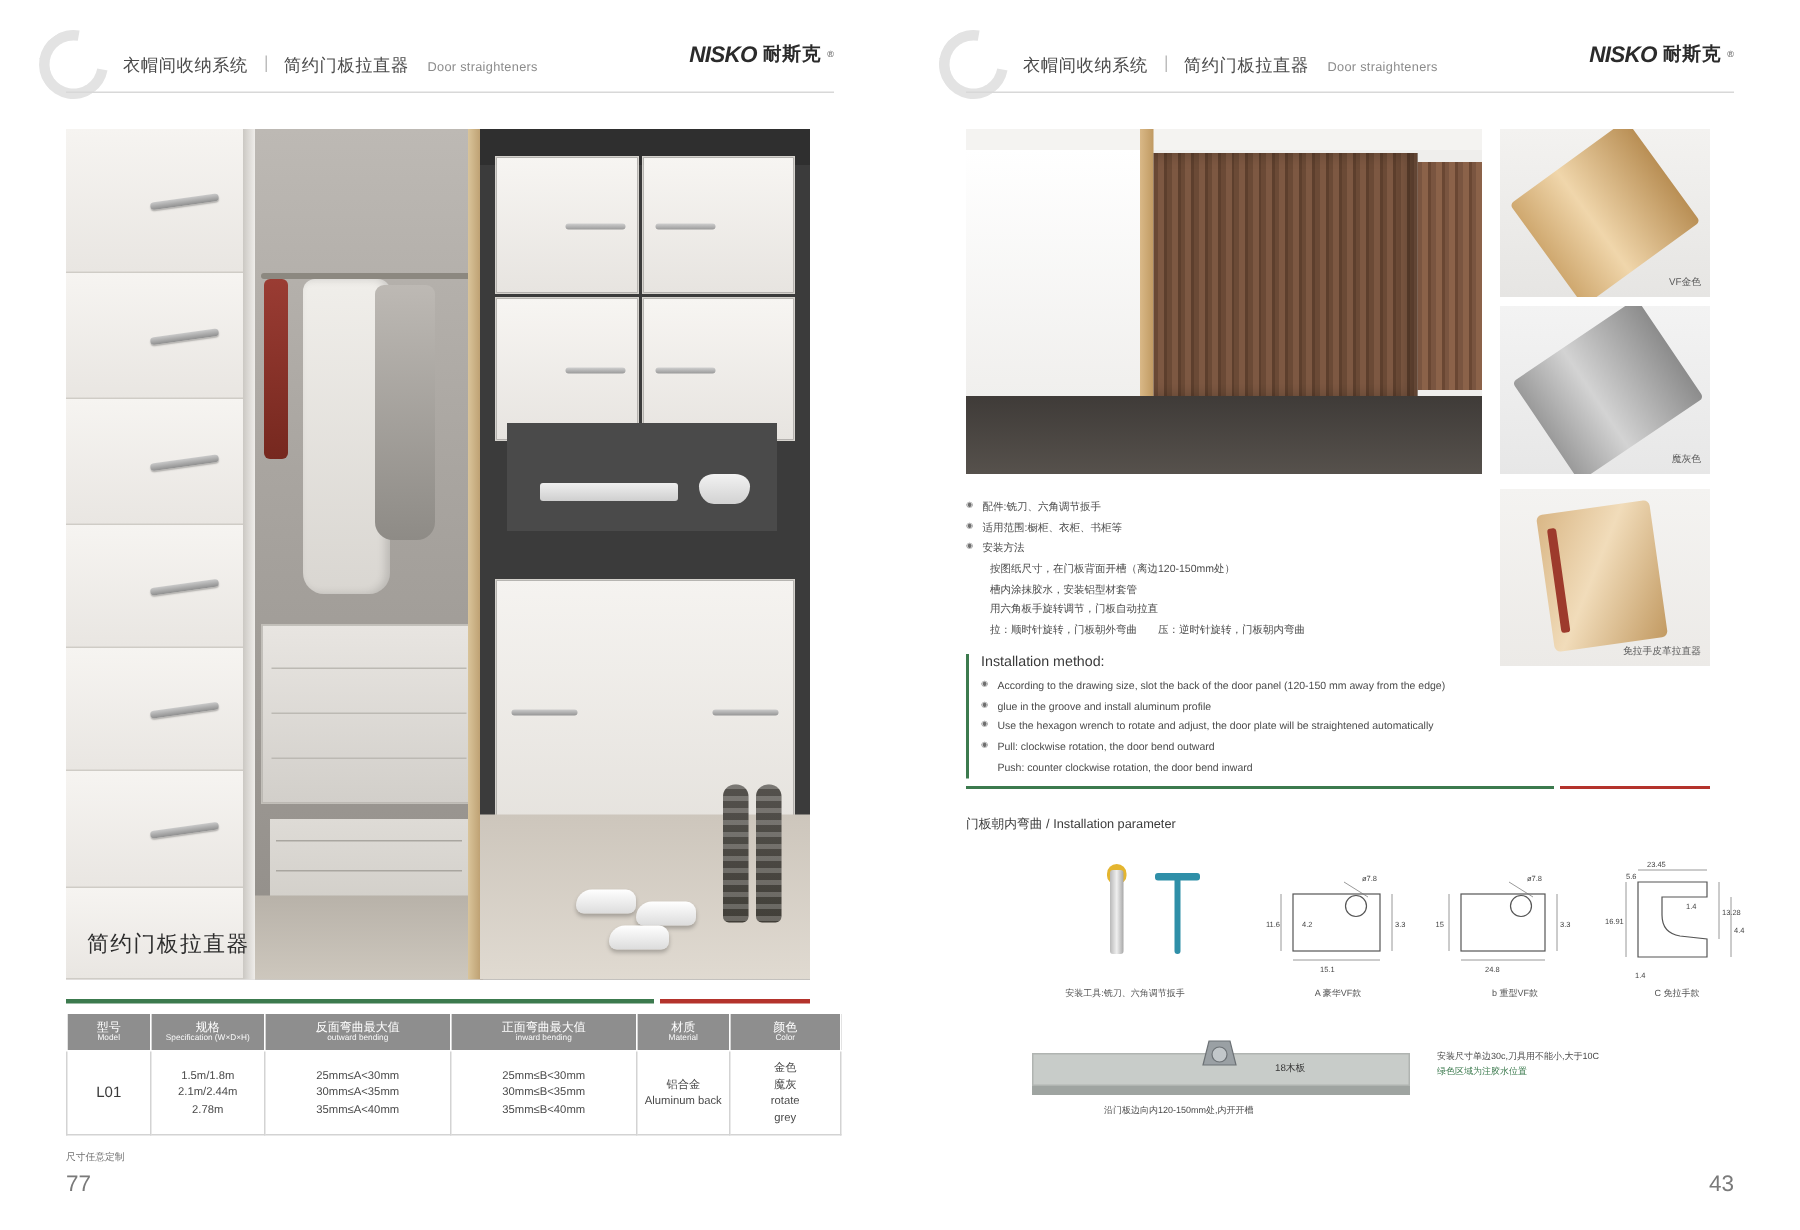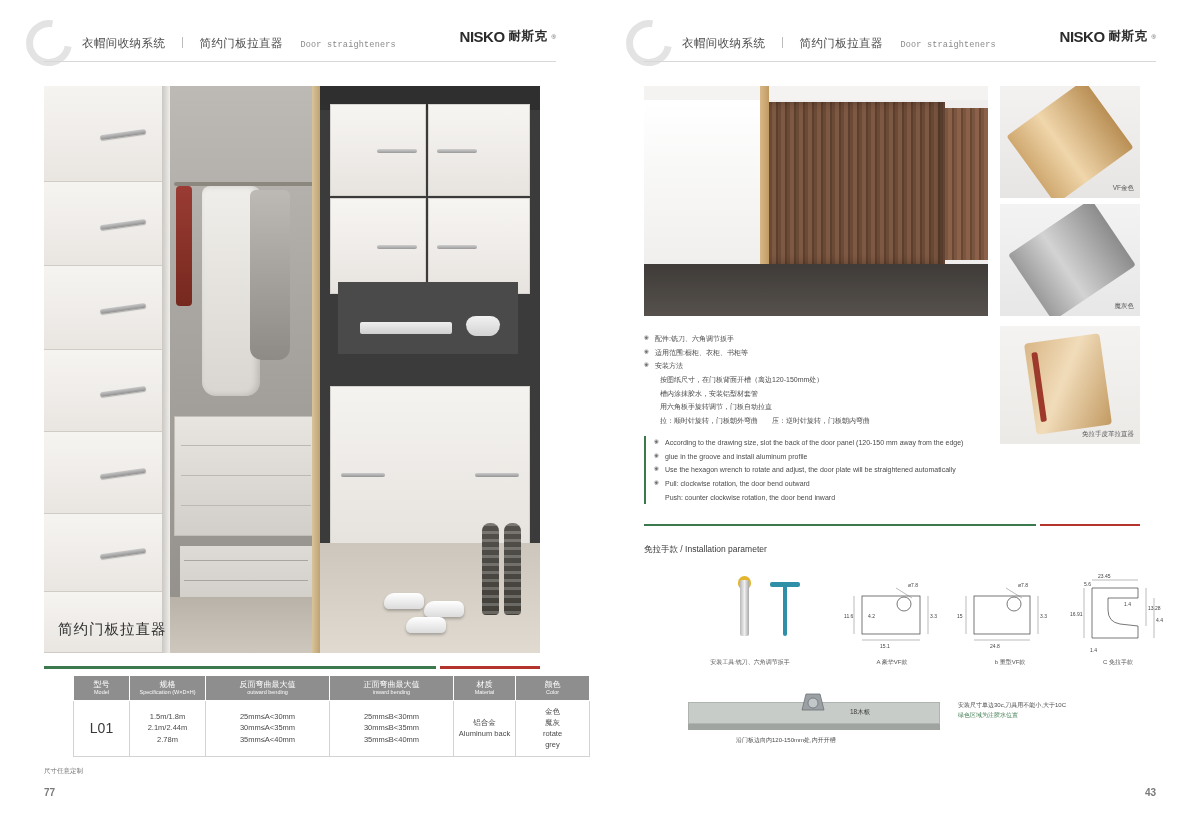--- a/index.html
+++ b/index.html
@@ -17,29 +17,29 @@
 
   
   .hdr { position:absolute; top:26px; left:44px; right:44px; height:36px; }
   .hdr .cmark {
     position:absolute; left:-18px; top:-6px;
     width:46px; height:46px; border-radius:50%;
     border:7px solid #e3e3e3;
     border-right-color:transparent;
     transform:rotate(-35deg);
   }
-  .hdr .titles { position:absolute; left:38px; top:8px; white-space:nowrap;font-family:Liberation Mono, monospace; }
+  .hdr .titles { position:absolute; left:38px; top:8px; white-space:nowrap; }
   .hdr .t-cn1 { font-size:11.5px; color:#4a4a4a; letter-spacing:0.4px; }
   .hdr .sep { display:inline-block; width:1px; height:11px; background:#bdbdbd; margin:0 7px; vertical-align:-1px; }
   .hdr .t-cn2 { font-size:11.5px; color:#4a4a4a; letter-spacing:0.4px; }
   .hdr .t-en { font-size:8.5px; color:#8b8b8b; margin-left:8px; letter-spacing:0.2px; }
   .hdr .rule { position:absolute; left:0; right:0; bottom:0; height:1px; background:#d8d8d8; }
 
   .logo { position:absolute; right:0; top:2px; display:flex; align-items:center; gap:4px; }
-  .logo .nis { font-size:15px; font-weight:bold; color:#2b2b2b; letter-spacing:-0.5px; }
+  .logo .nis { font-size:15px; font-weight:bold; color:#2b2b2b; letter-spacing:-0.5px; font-style:italic; }
   .logo .cn { font-size:12.5px; font-weight:bold; color:#2b2b2b; letter-spacing:0.5px; }
   .logo .tm { font-size:6px; vertical-align:super; color:#555; }
 
   
   .photo-block { position:absolute; left:44px; top:86px; width:496px; height:567px; overflow:hidden; background:#cfcfcf; }
   .pb-inner { position:absolute; inset:0; display:flex; }
   .pb-left { position:relative; width:276px; height:100%; background:linear-gradient(180deg,#e9e7e4 0%,#dedbd7 55%,#cfccc7 100%); }
   .pb-right { position:relative; width:220px; height:100%; background:#d9d7d4; }
 
   
@@ -81,29 +81,29 @@
   .boots .b { position:absolute; bottom:0; width:17px; height:92px; background:linear-gradient(180deg,#5d5a55,#49463f); border-radius:8px 8px 4px 4px; }
   .boots .b:after { content:""; position:absolute; inset:0; background:repeating-linear-gradient(180deg, rgba(255,255,255,.18) 0 3px, rgba(0,0,0,.10) 3px 8px); border-radius:8px 8px 4px 4px; }
 
   .photo-caption { position:absolute; left:14px; bottom:14px; font-size:14.5px; color:#2d2d2d; letter-spacing:1px; }
 
   
   .tbl-wrap { position:absolute; left:44px; top:666px; width:496px; }
   .rulebar { position:relative; height:3px; width:496px; margin-bottom:6px; }
   .rulebar .g { position:absolute; left:0; top:0; width:392px; height:3px; background:#3c7a4e; }
   .rulebar .r { position:absolute; left:396px; top:0; width:100px; height:3px; background:#b4332c; }
-  table.spec { border-collapse:collapse; width:496px; table-layout:fixed;margin-left:29px; }
+  table.spec { border-collapse:collapse; width:496px; table-layout:fixed; }
   table.spec th { background:#8e8e8e; color:#fff; font-weight:normal; padding:4px 2px; border:1px solid #fff; line-height:1.15; }
   table.spec th .cn { font-size:8px; display:block; }
   table.spec th .en { font-size:5.5px; display:block; opacity:.95; }
   table.spec td { border:1px solid #d3d3d3; text-align:center; font-size:7.5px; color:#4a4a4a; padding:5px 2px; line-height:1.5; }
-  table.spec td.model { font-size:14px; color:#3a3a3a; }
+  table.spec td.model { font-size:10px; color:#3a3a3a; }
   .note { position:absolute; left:44px; top:767px; font-size:6.5px; color:#6f6f6f; }
 
-  .pagenum { position:absolute; bottom:22px; font-size:10px; color:#7a7a7a;font-weight:bold; }
+  .pagenum { position:absolute; bottom:22px; font-size:15px; color:#7a7a7a; }
   .pagenum.l { left:44px; }
   .pagenum.r { right:44px; }
 
   
   .rp-main { position:absolute; left:44px; top:86px; width:344px; height:230px; overflow:hidden; background:#efeeec; }
   .rp-main .edge { position:absolute; left:116px; top:0; width:9px; height:178px; background:linear-gradient(90deg,#d9b887,#c09a62); }
   .rp-main .door { position:absolute; left:125px; top:16px; width:176px; height:162px;
       background:repeating-linear-gradient(90deg,#6b4a36 0 3px,#7d5842 3px 7px,#5d3f2d 7px 9px); box-shadow:-6px 0 10px rgba(0,0,0,.25) inset; }
   .rp-main .door2 { position:absolute; left:301px; top:22px; width:43px; height:152px;
       background:repeating-linear-gradient(90deg,#7a5540 0 3px,#8b6249 3px 7px,#6a4733 7px 9px); }
@@ -377,33 +377,34 @@
         <div class="li">适用范围:橱柜、衣柜、书柜等</div>
         <div class="li">安装方法</div>
         <div class="sub">按图纸尺寸，在门板背面开槽（离边120-150mm处）</div>
         <div class="sub">槽内涂抹胶水，安装铝型材套管</div>
         <div class="sub">用六角板手旋转调节，门板自动拉直</div>
         <div class="sub">拉：顺时针旋转，门板朝外弯曲　　压：逆时针旋转，门板朝内弯曲</div>
       </div>
     </div>
 
     <div class="install">
+      <h4>Installation method:</h4>
       <div class="li">According to the drawing size, slot the back of the door panel (120-150 mm away from the edge)</div>
       <div class="li">glue in the groove and install aluminum profile</div>
       <div class="li">Use the hexagon wrench to rotate and adjust,  the door plate will be straightened automatically</div>
       <div class="li">Pull: clockwise rotation, the door bend outward</div>
       <div class="plain">Push: counter clockwise rotation, the door bend inward</div>
     </div>
 
     <div class="rulebar2">
       <div class="g"></div>
         <div class="r"></div>
     </div>
 
-    <div class="param-title">免拉手款 / Installation parameter</div>
+    <div class="param-title">门板朝内弯曲 / Installation parameter</div>
 
     <div class="diagrams">
 
       <div class="dg" style="left:66px;top:0;width:120px;height:100px;">
         <div class="tool">
           <div class="bithead"></div>
           <div class="bit"></div>
           <div class="wr"></div>
           <div class="wrs"></div>
         </div>

